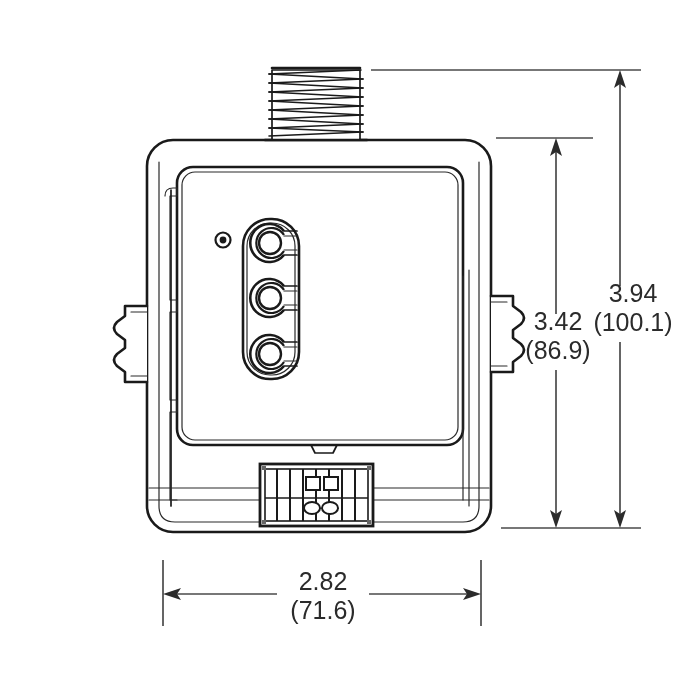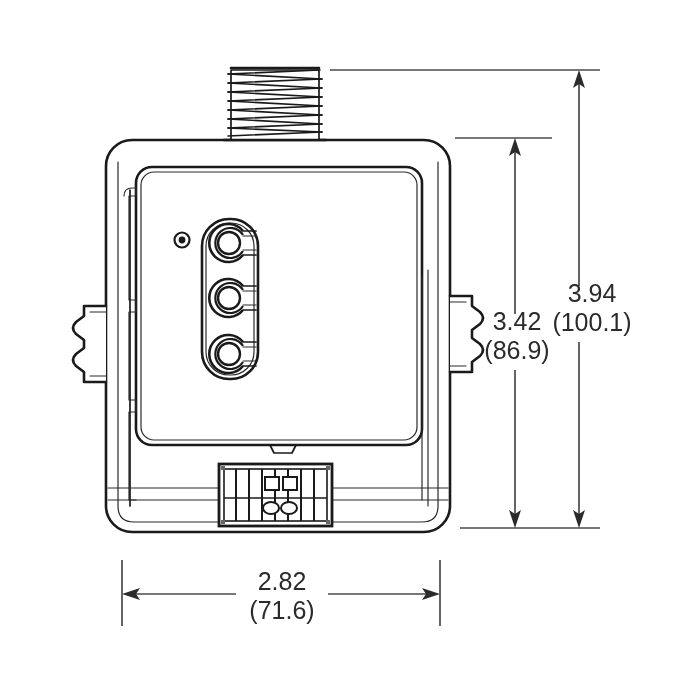--- a/index.html
+++ b/index.html
@@ -12,20 +12,21 @@
     width: 700px;
     height: 700px;
     font-family: "Liberation Sans", sans-serif;
     overflow: hidden;
   }
   #drawing-root {
     position: relative;
     width: 560px;
     height: 700px;
     background: #ffffff;
+    margin-left: 41px;
   }
   svg#drawing-svg {
     display: block;
     width: 700px;
     height: 700px;
   }
   .dim-text {
     font-family: "Liberation Sans", sans-serif;
     font-size: 25px;
     fill: #2b2b2b;

